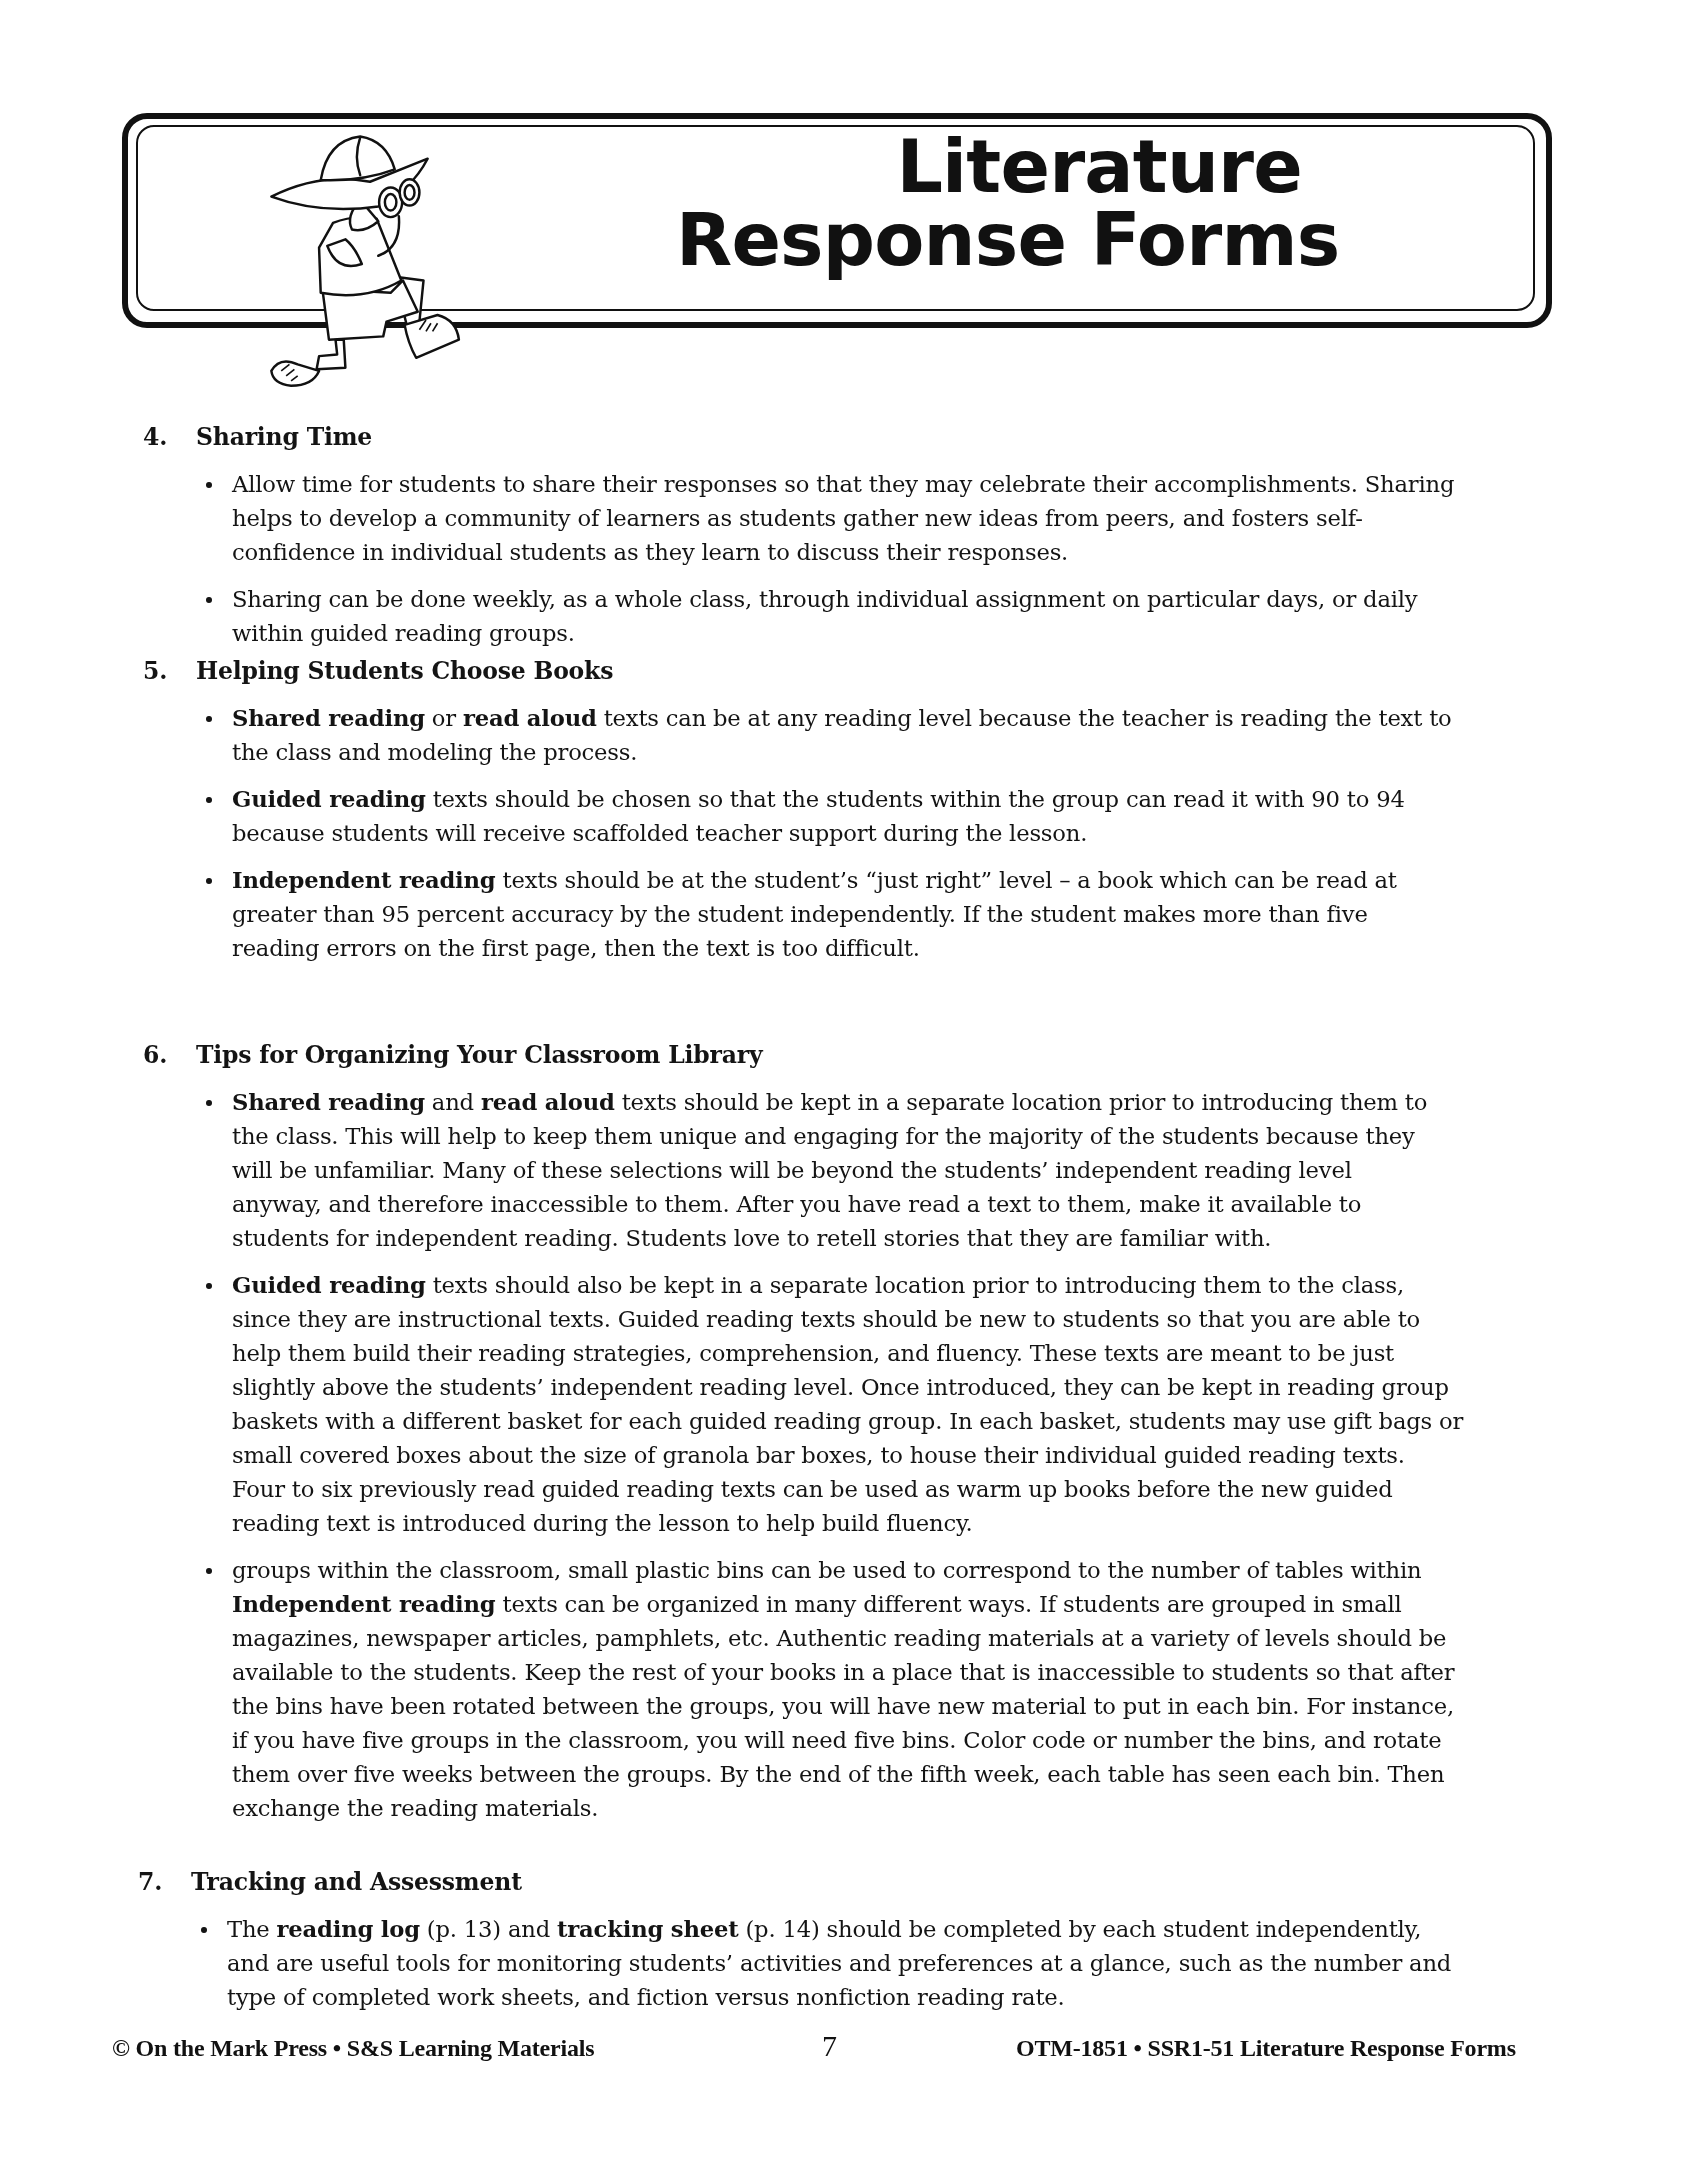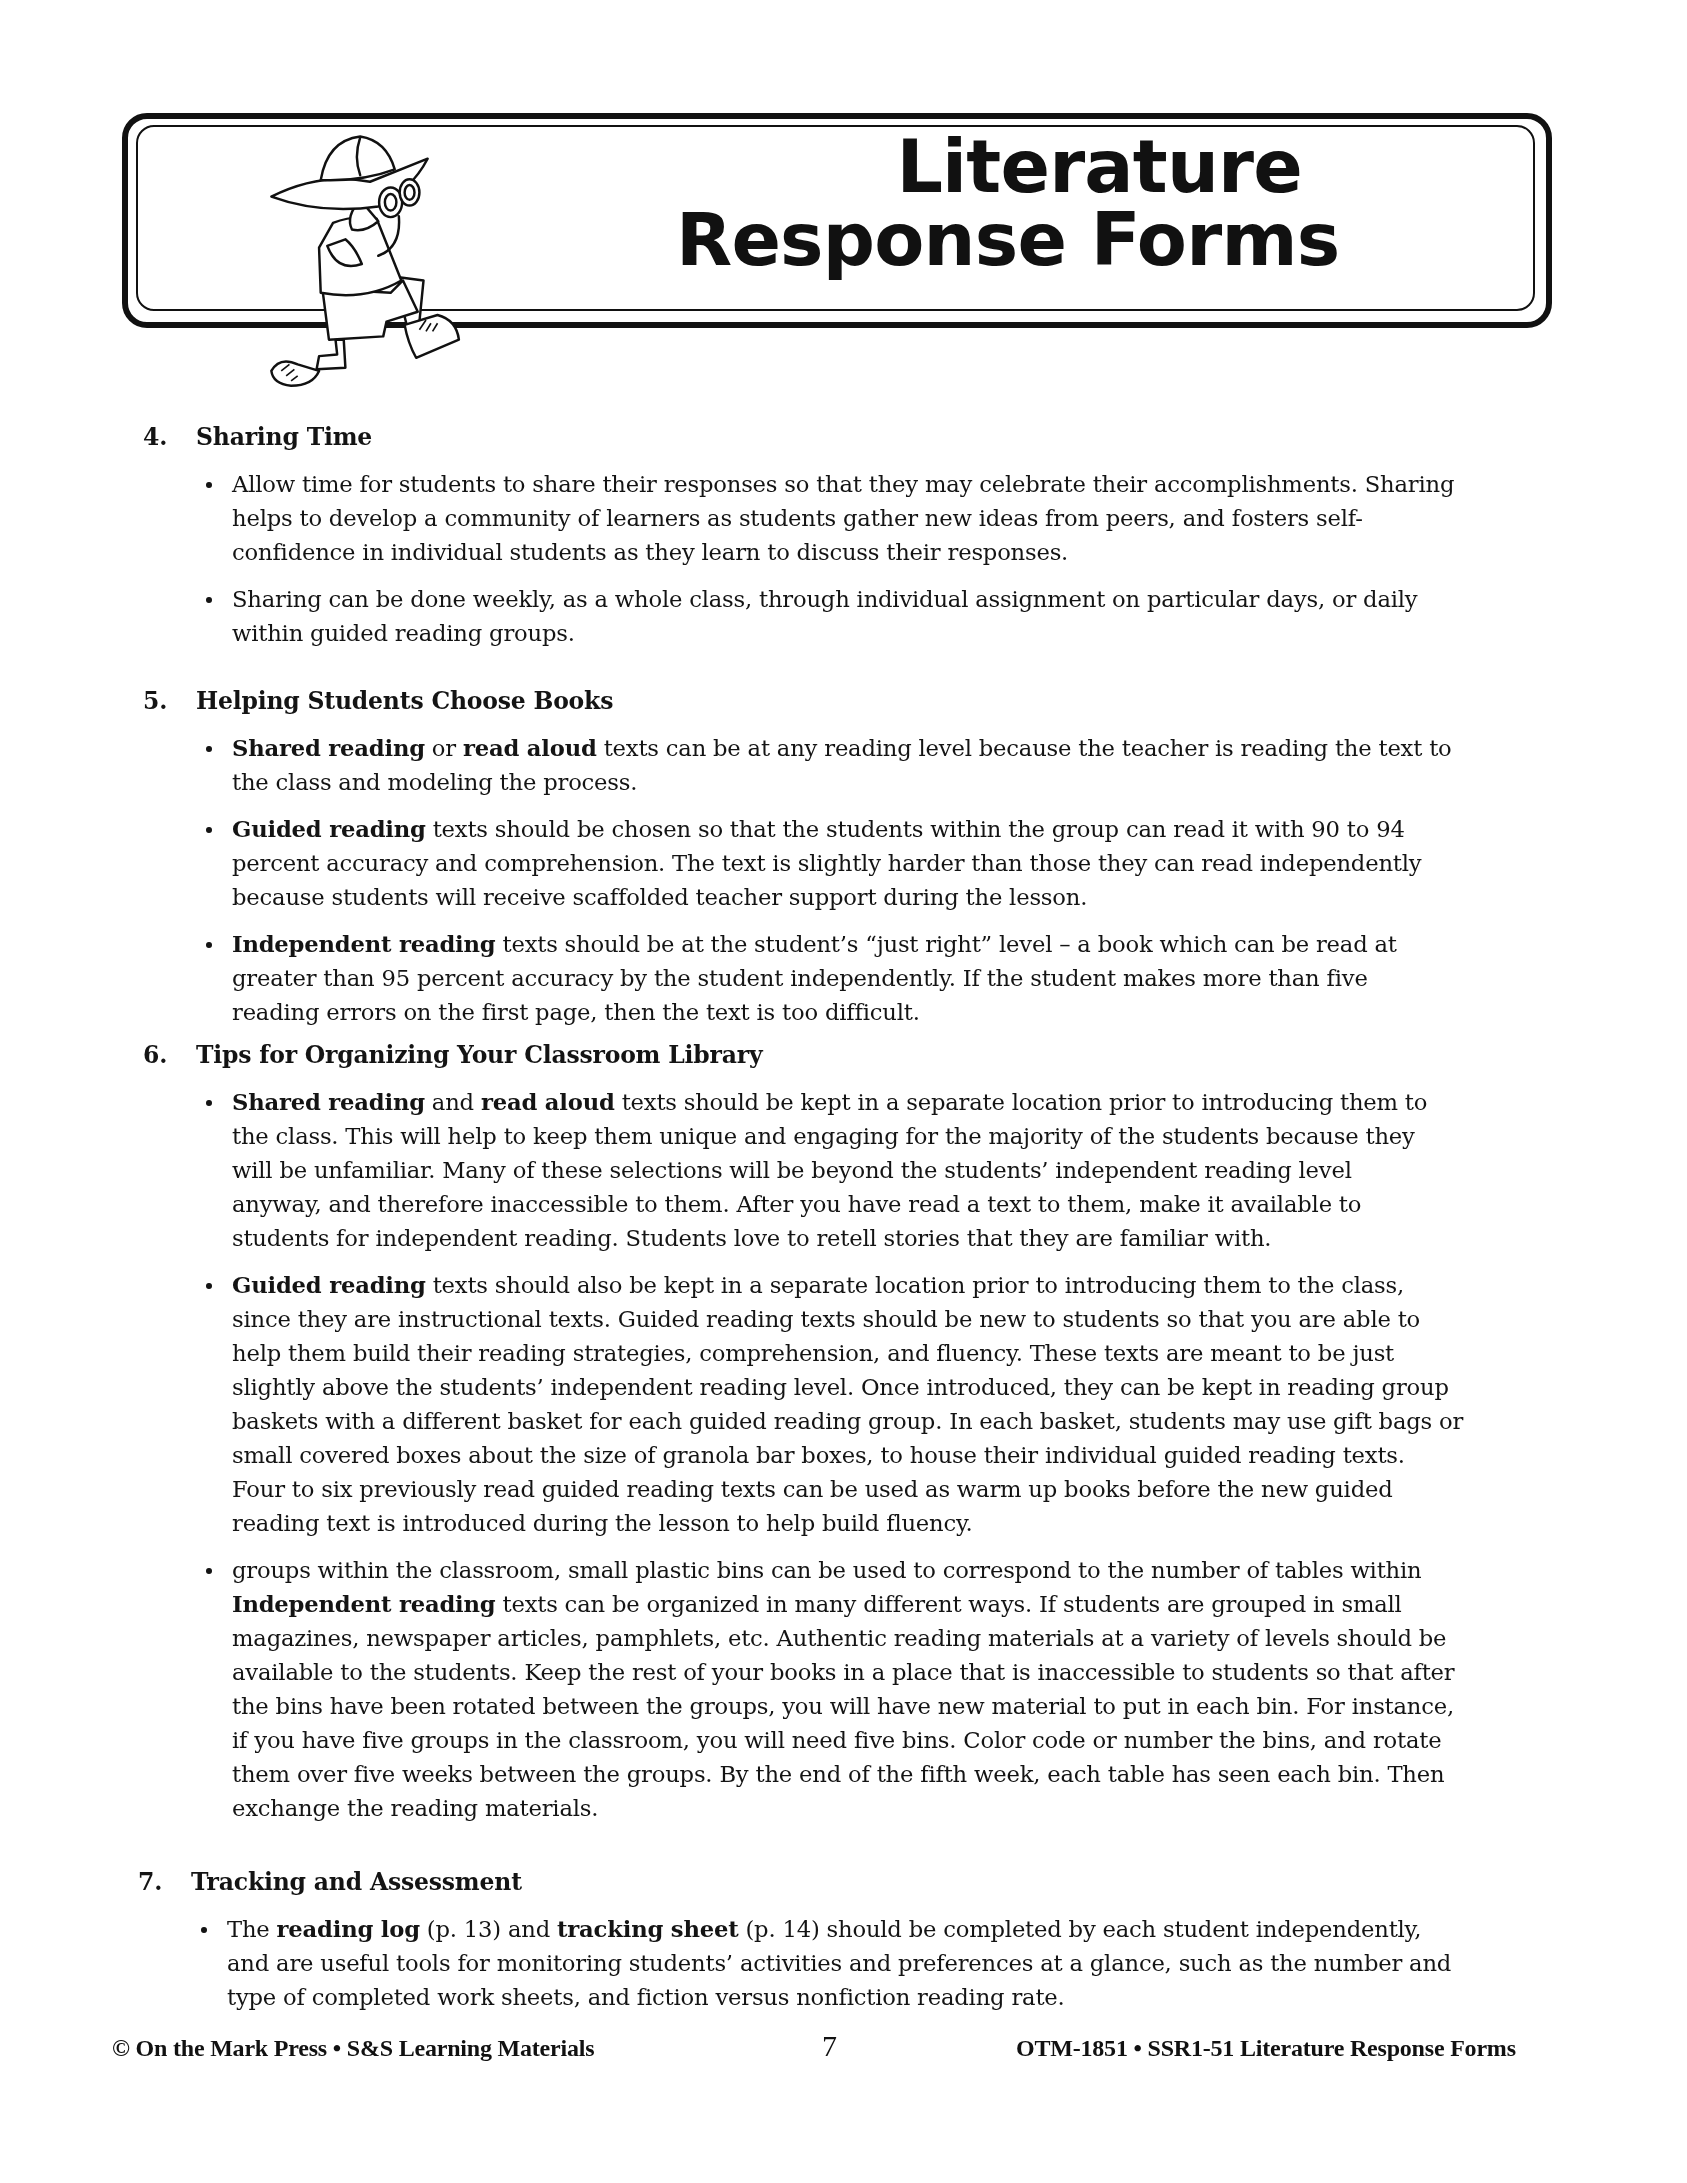--- a/index.html
+++ b/index.html
@@ -110,33 +110,32 @@
         <div class="line"><span>helps to develop a community of learners as students gather new ideas from peers, and fosters self-</span></div>
         <div class="line"><span>confidence in individual students as they learn to discuss their responses.</span></div>
       </div>
     <div class="bullet">
         <span class="dot"></span>
         <div class="line"><span>Sharing can be done weekly, as a whole class, through individual assignment on particular days, or daily</span></div>
         <div class="line"><span>within guided reading groups.</span></div>
       </div>
   </div>
 
-  <div class="section" style="top:684px;">
+  <div class="section" style="top:654px;">
     <div class="heading">
       <span class="num">5.</span><span>Helping Students Choose Books</span>
     </div>
     <div class="bullet">
         <span class="dot"></span>
         <div class="line"><b>Shared reading</b><span> or </span><b>read aloud</b><span> texts can be at any reading level because the teacher is reading the text to</span></div>
         <div class="line"><span>the class and modeling the process.</span></div>
       </div>
     <div class="bullet">
         <span class="dot"></span>
         <div class="line"><b>Guided reading</b><span> texts should be chosen so that the students within the group can read it with 90 to 94</span></div>
-        <div class="line"><span>percent accuracy and comprehension.  The text is slightly harder than those they can read independently</span></div>
         <div class="line"><span>because students will receive scaffolded teacher support during the lesson.</span></div>
       </div>
     <div class="bullet">
         <span class="dot"></span>
         <div class="line"><b>Independent reading</b><span> texts should be at the student’s “just right” level – a book which can be read at</span></div>
         <div class="line"><span>greater than 95 percent accuracy by the student independently.  If the student makes more than five</span></div>
         <div class="line"><span>reading errors on the first page, then the text is too difficult.</span></div>
       </div>
   </div>
 

